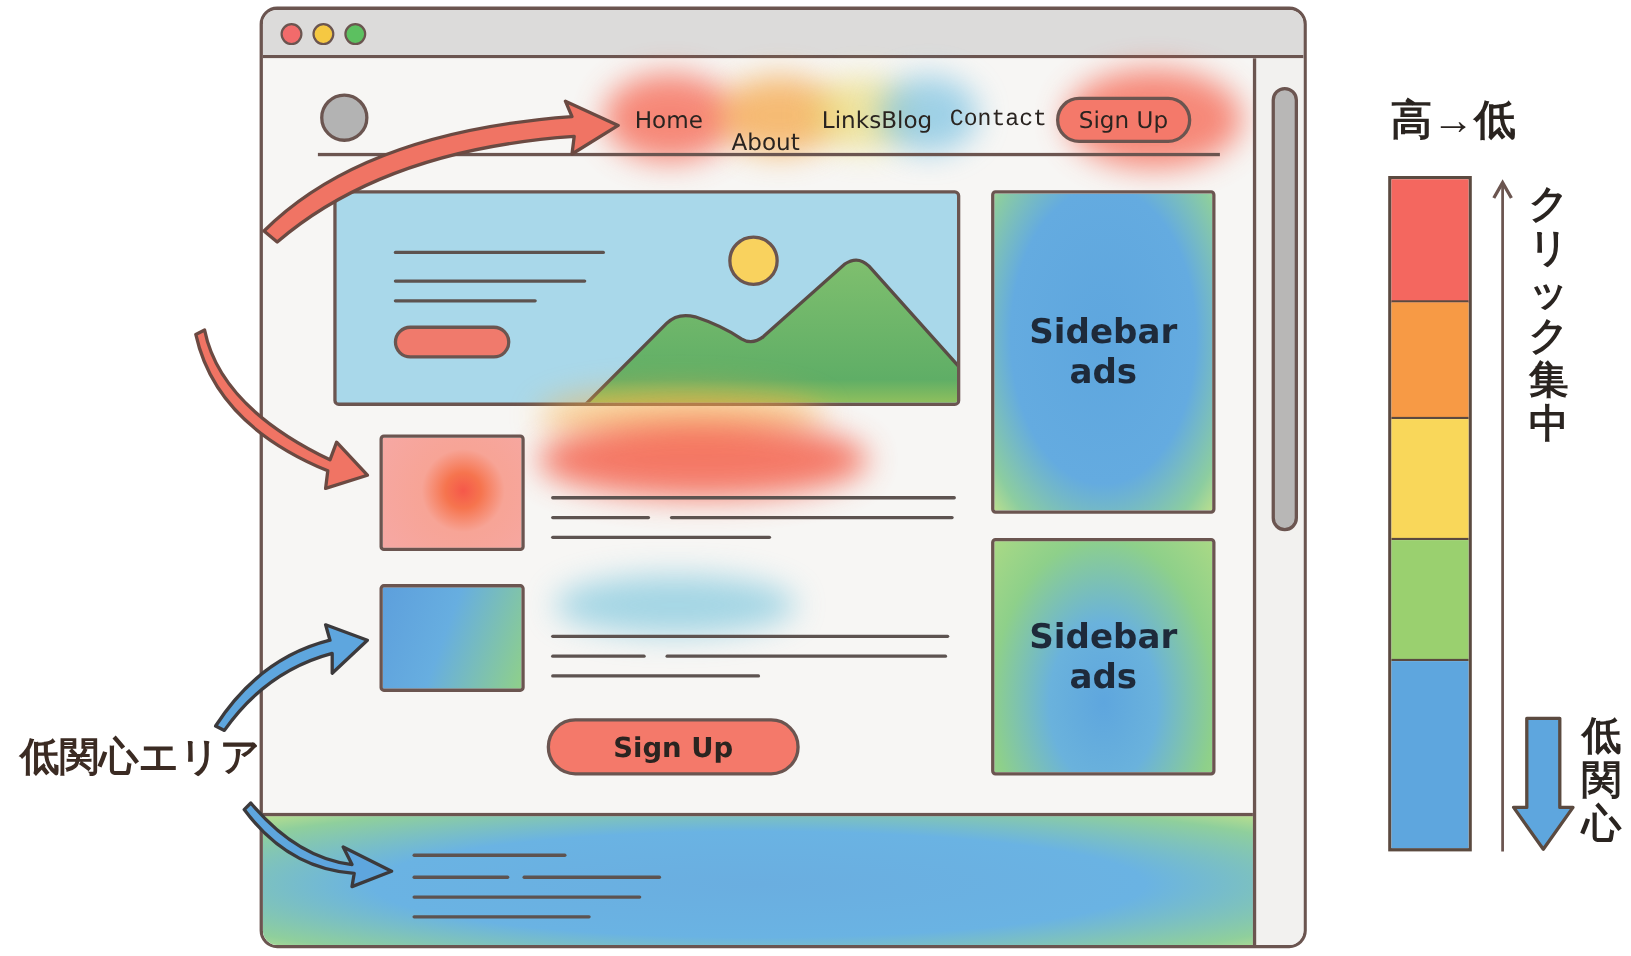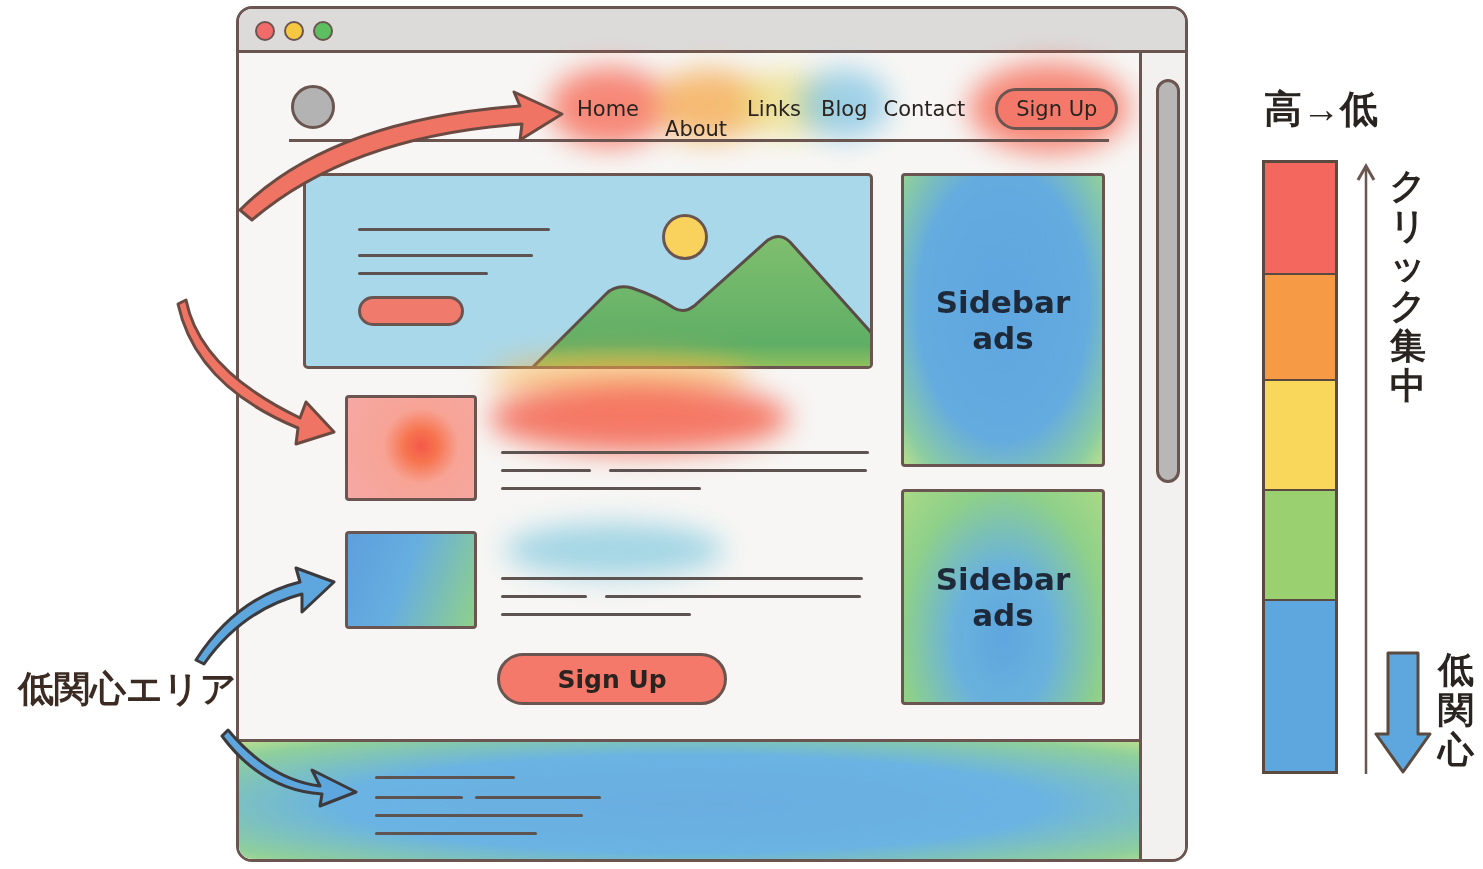--- a/index.html
+++ b/index.html
@@ -56,23 +56,23 @@
     <div class="heat" style="left:310px;top:14px;width:120px;height:80px;background:#f6634e;opacity:.75;"></div>
     <div class="heat" style="left:415px;top:16px;width:110px;height:72px;background:#f5a23e;opacity:.7;"></div>
     <div class="heat" style="left:500px;top:18px;width:90px;height:66px;background:#e9d96a;opacity:.6;"></div>
     <div class="heat" style="left:560px;top:16px;width:90px;height:70px;background:#6fbde0;opacity:.65;"></div>
     <div class="heat" style="left:730px;top:10px;width:160px;height:90px;background:#f65a44;opacity:.7;"></div>
 
     <div class="abs avatar"></div>
     <div class="abs nav" style="left:338px;">
       <span class="nav-item" style="margin-right:26px;">Home</span>
       <span class="nav-item" style="margin-right:20px;margin-top:40px;">About</span>
-      <span class="nav-item" style="margin-right:20px;">Links</span>
+      <span class="nav-item" style="">Links</span>
       <span class="nav-item" style="margin-right:16px;">Blog</span>
-      <span class="nav-item" style="margin-right:30px;">Contact</span>
+      <span class="nav-item" style="margin-right:8px;font-family:Liberation Mono, monospace;">Contact</span>
       <span class="signup-top">Sign Up</span>
     </div>
     <div class="abs nav-line"></div>
 
     <div class="abs hero">
       <div class="abs line" style="left:52px;top:52px;width:192px;"></div>
       <div class="abs line" style="left:52px;top:78px;width:175px;"></div>
       <div class="abs line" style="left:52px;top:96px;width:130px;"></div>
       <div class="abs pill" style="left:52px;top:120px;width:100px;height:24px;"></div>
       <div class="abs sun" style="left:356px;top:38px;"></div>

